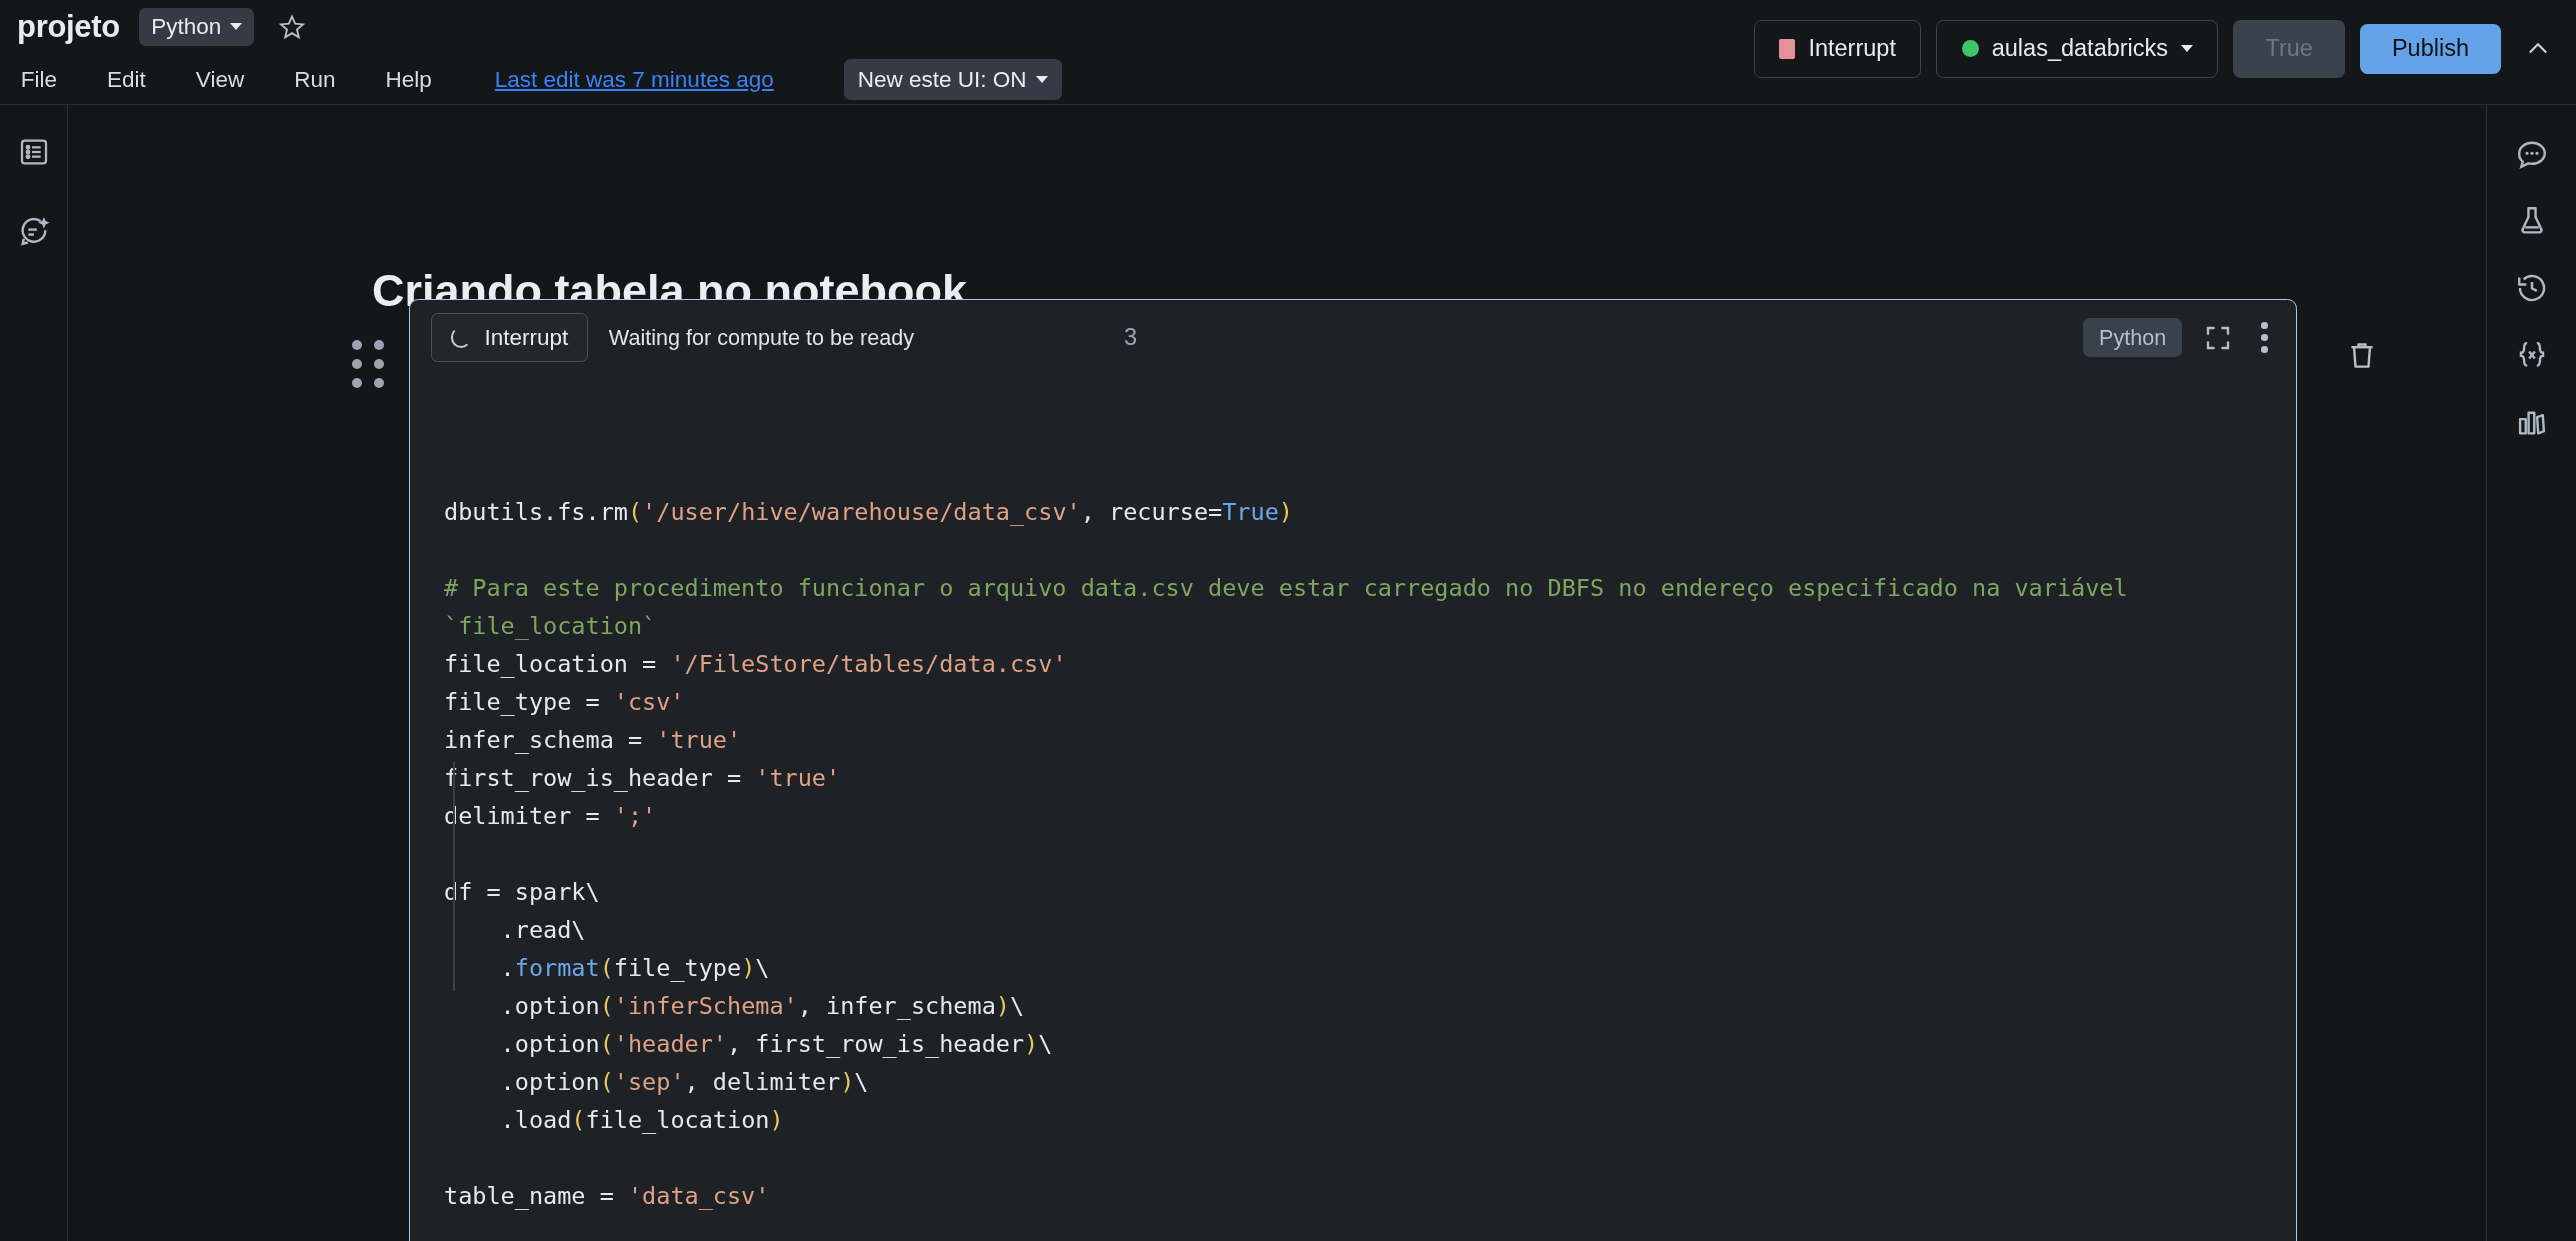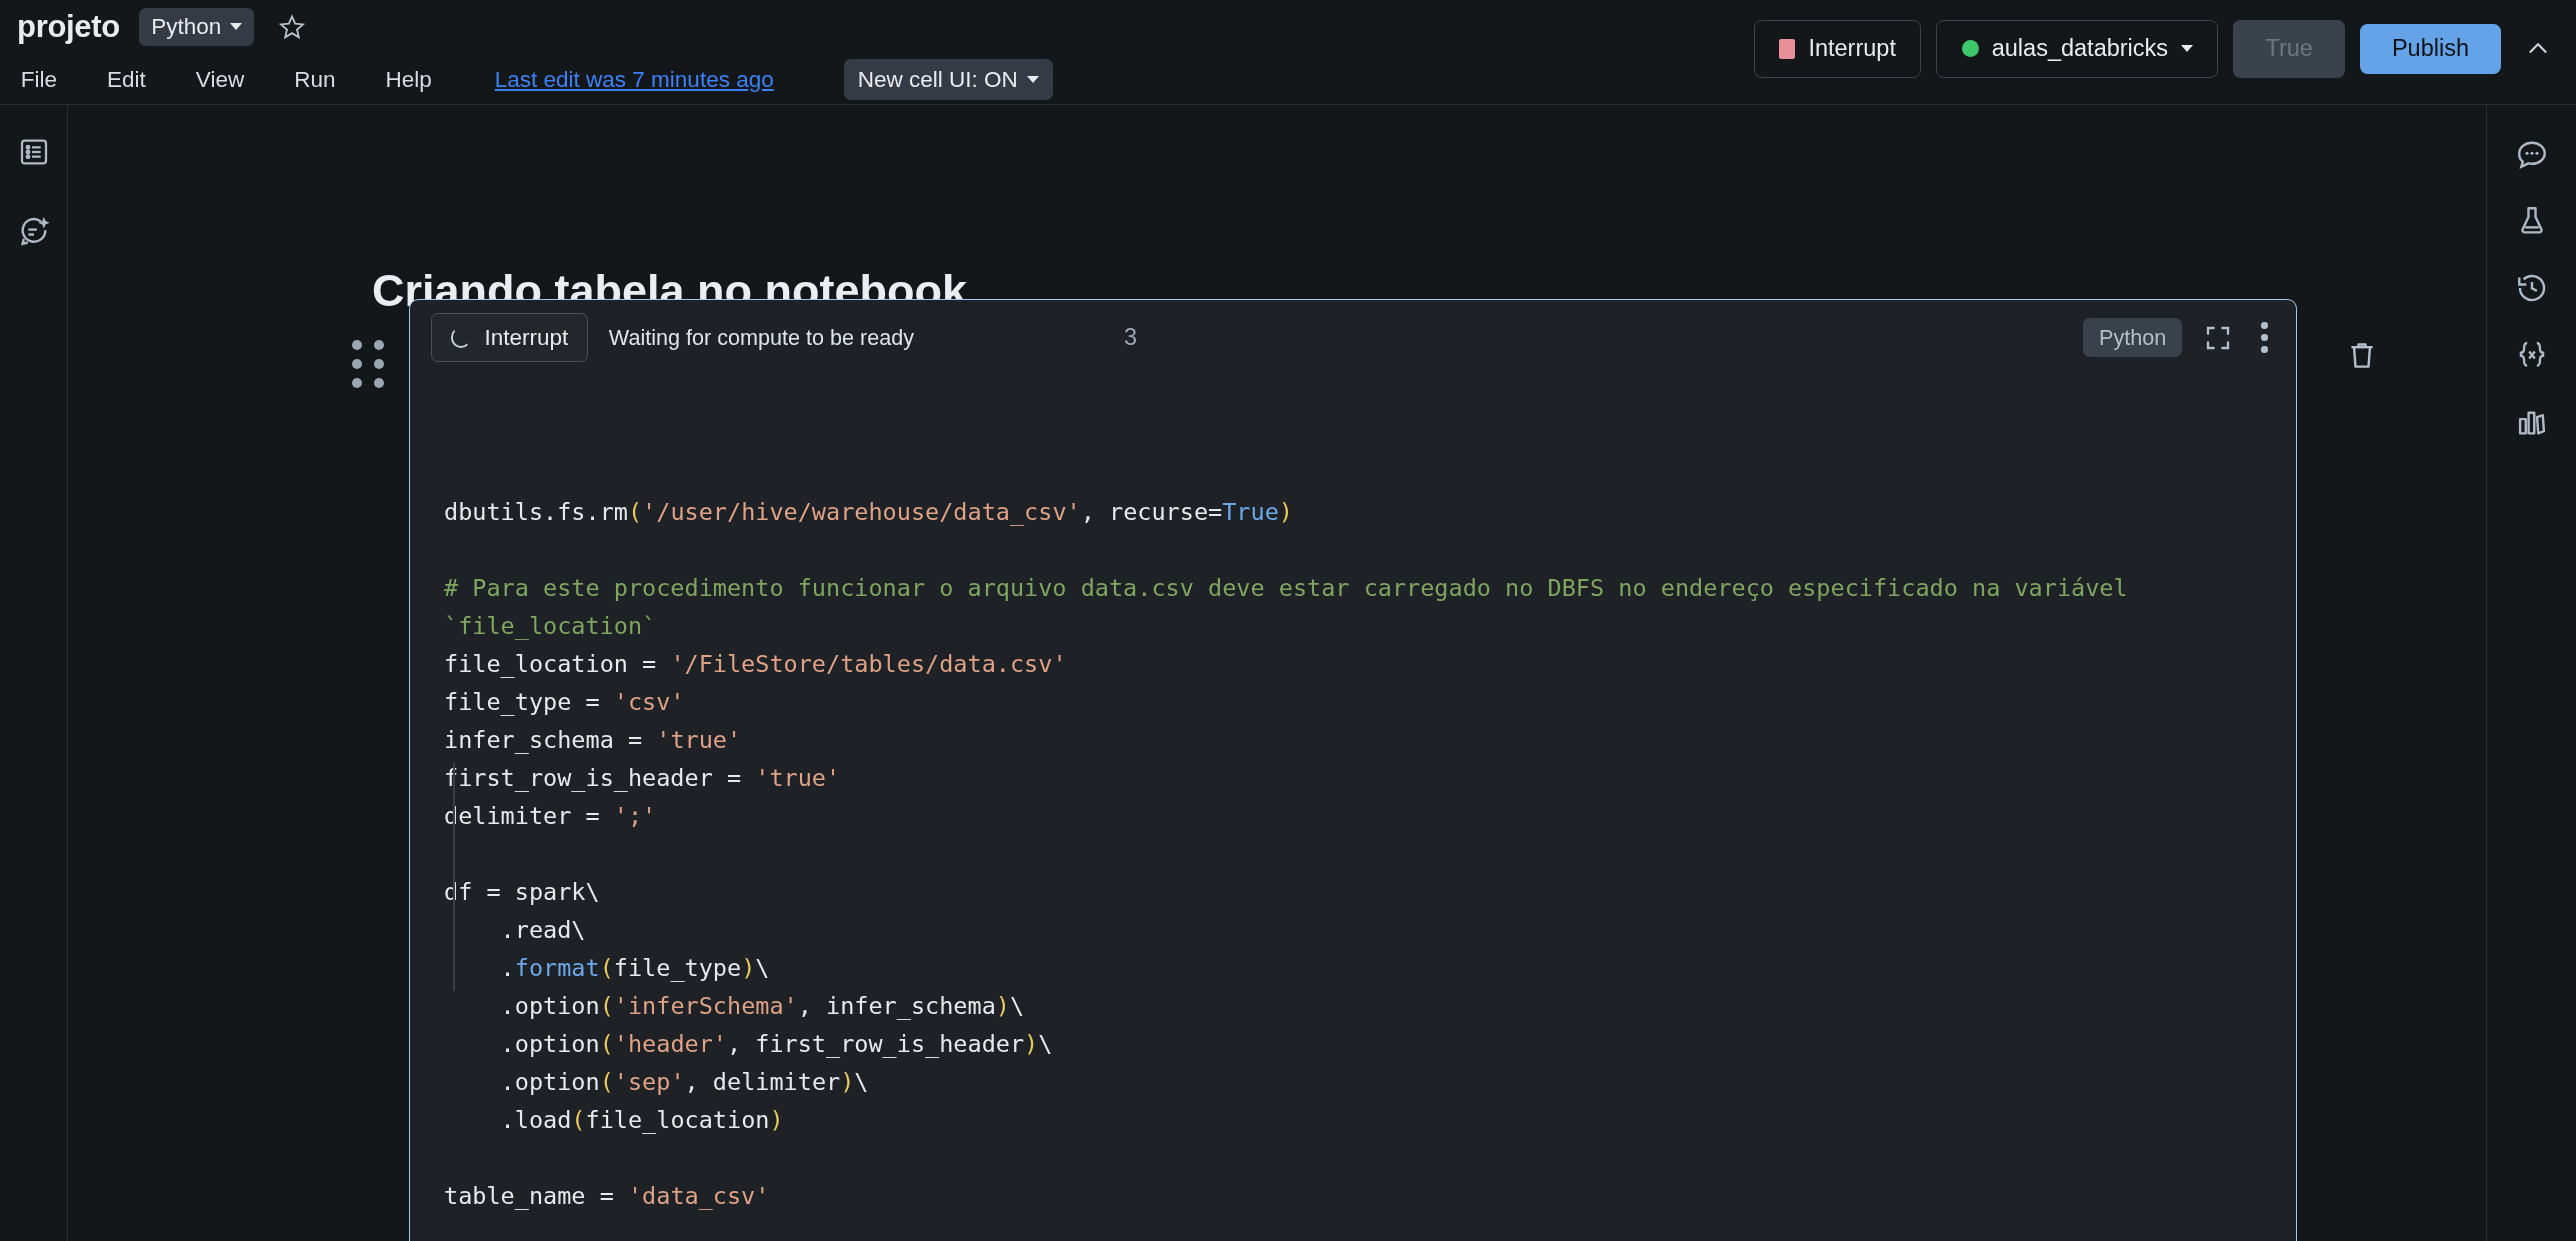--- a/index.html
+++ b/index.html
@@ -133,21 +133,21 @@
     </div>
 
     <div class="hdr-row2">
       <span class="menu-item">File</span>
       <span class="menu-item">Edit</span>
       <span class="menu-item">View</span>
       <span class="menu-item">Run</span>
       <span class="menu-item">Help</span>
       <span class="last-edit">Last edit was 7 minutes ago</span>
       <span class="newcell-pill">
-        <span>New cell UI: ON</span>
+        <span>New este UI: ON</span>
         <span class="chev chev-d"></span>
       </span>
     </div>
 
     <div class="hdr-right">
       <span class="btn-outline">
         <span class="sq-red"></span>
         <span>Interrupt</span>
       </span>
       <span class="btn-outline">

